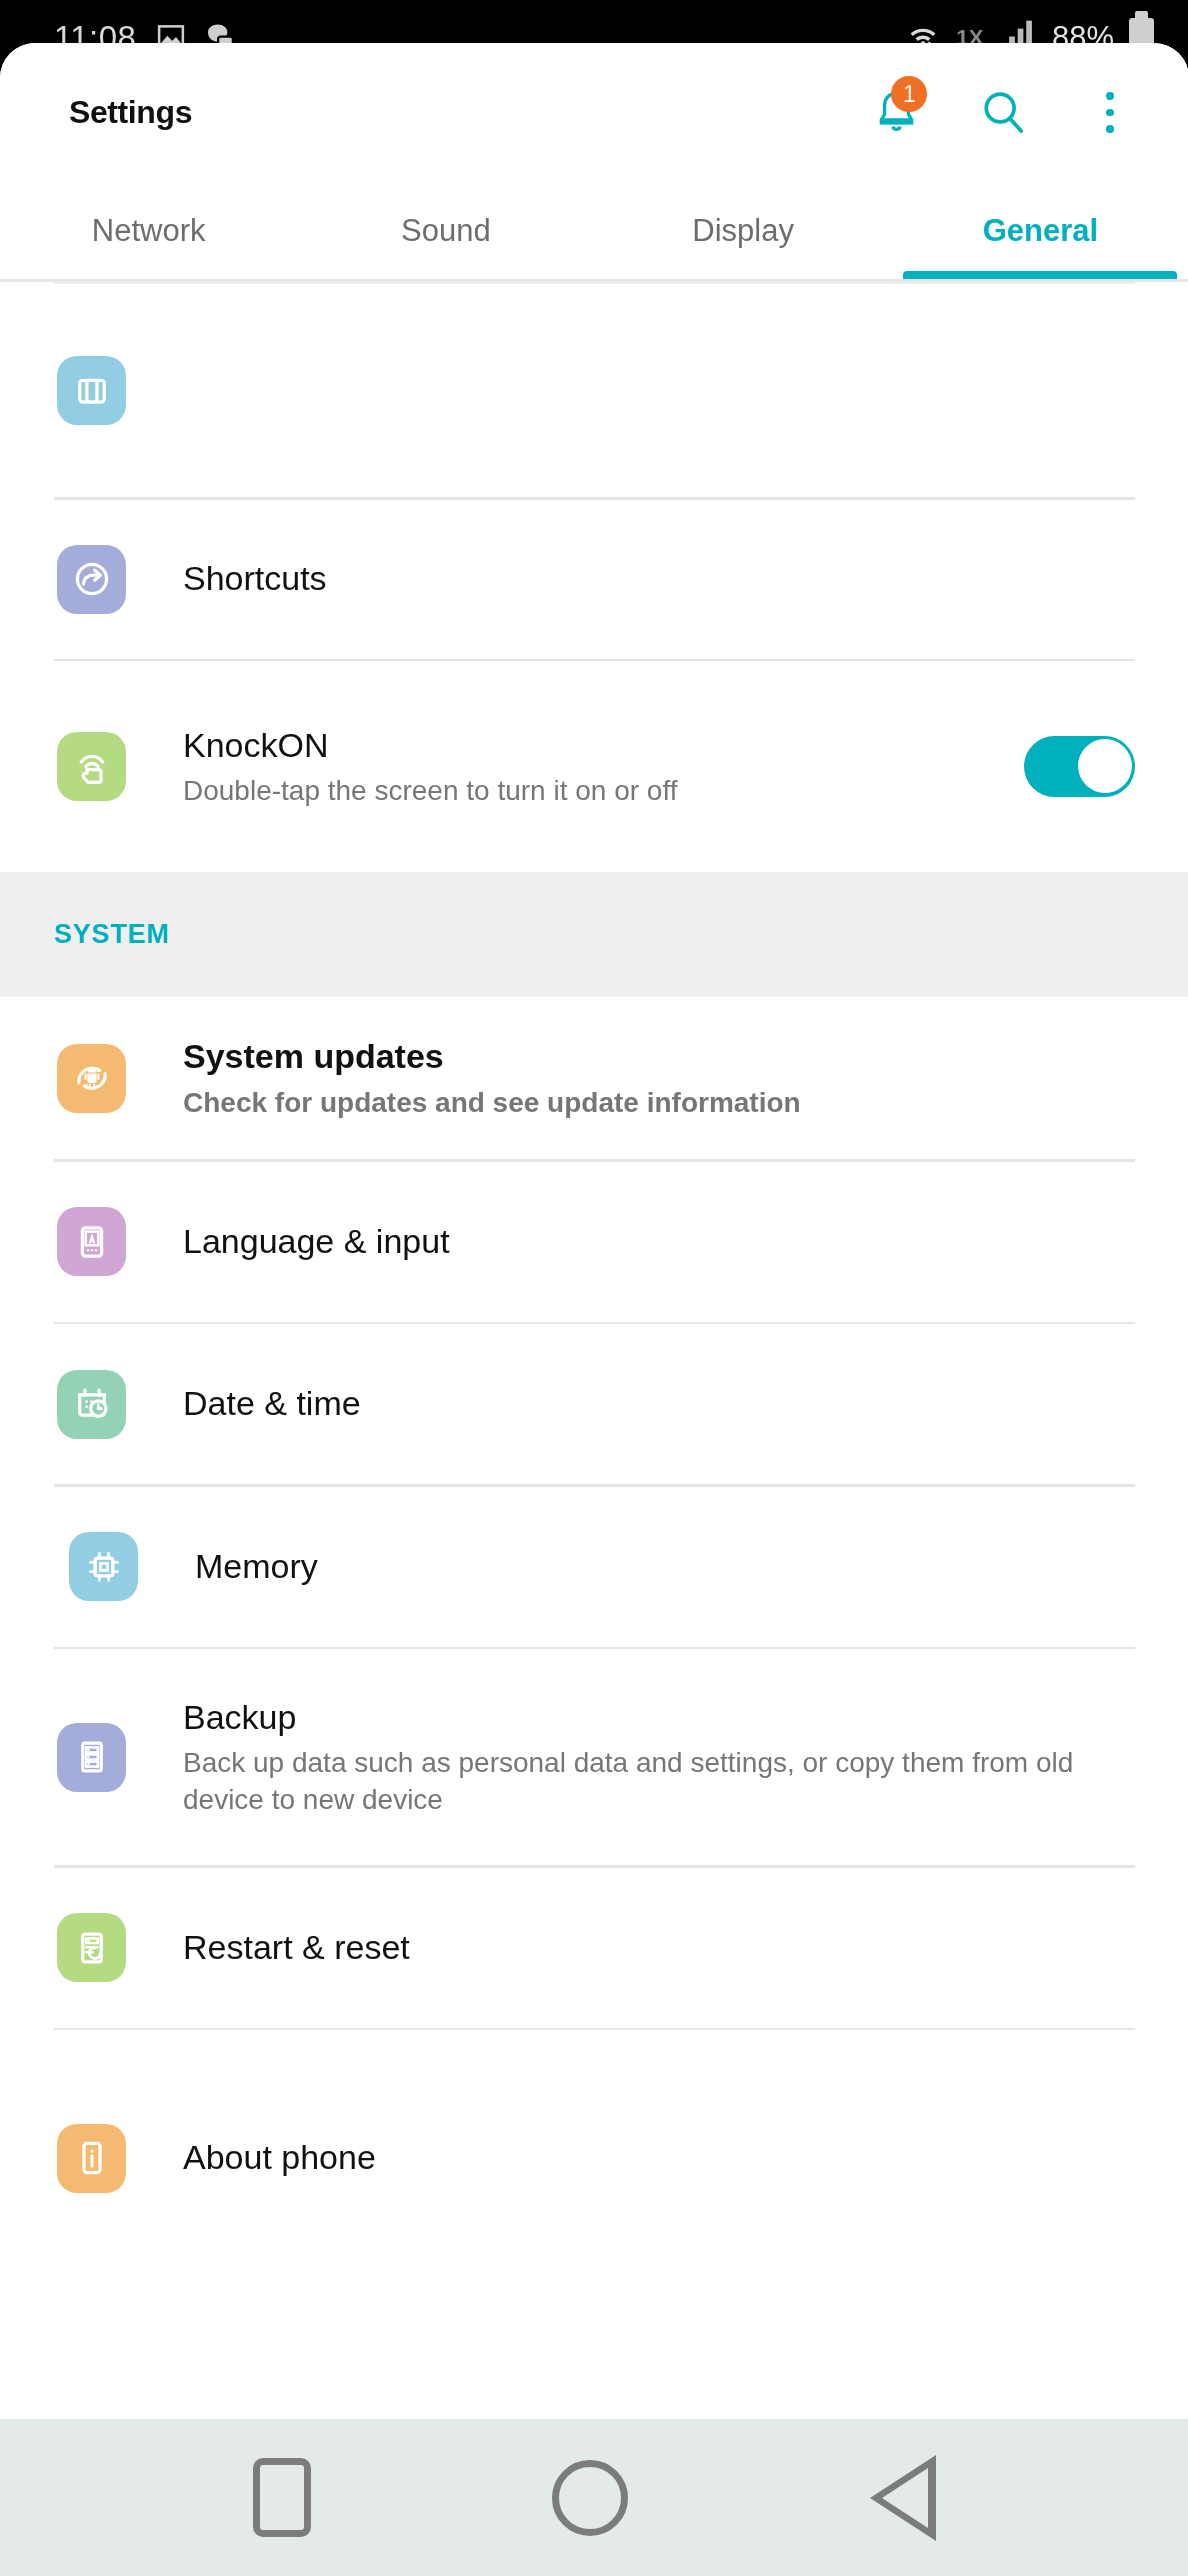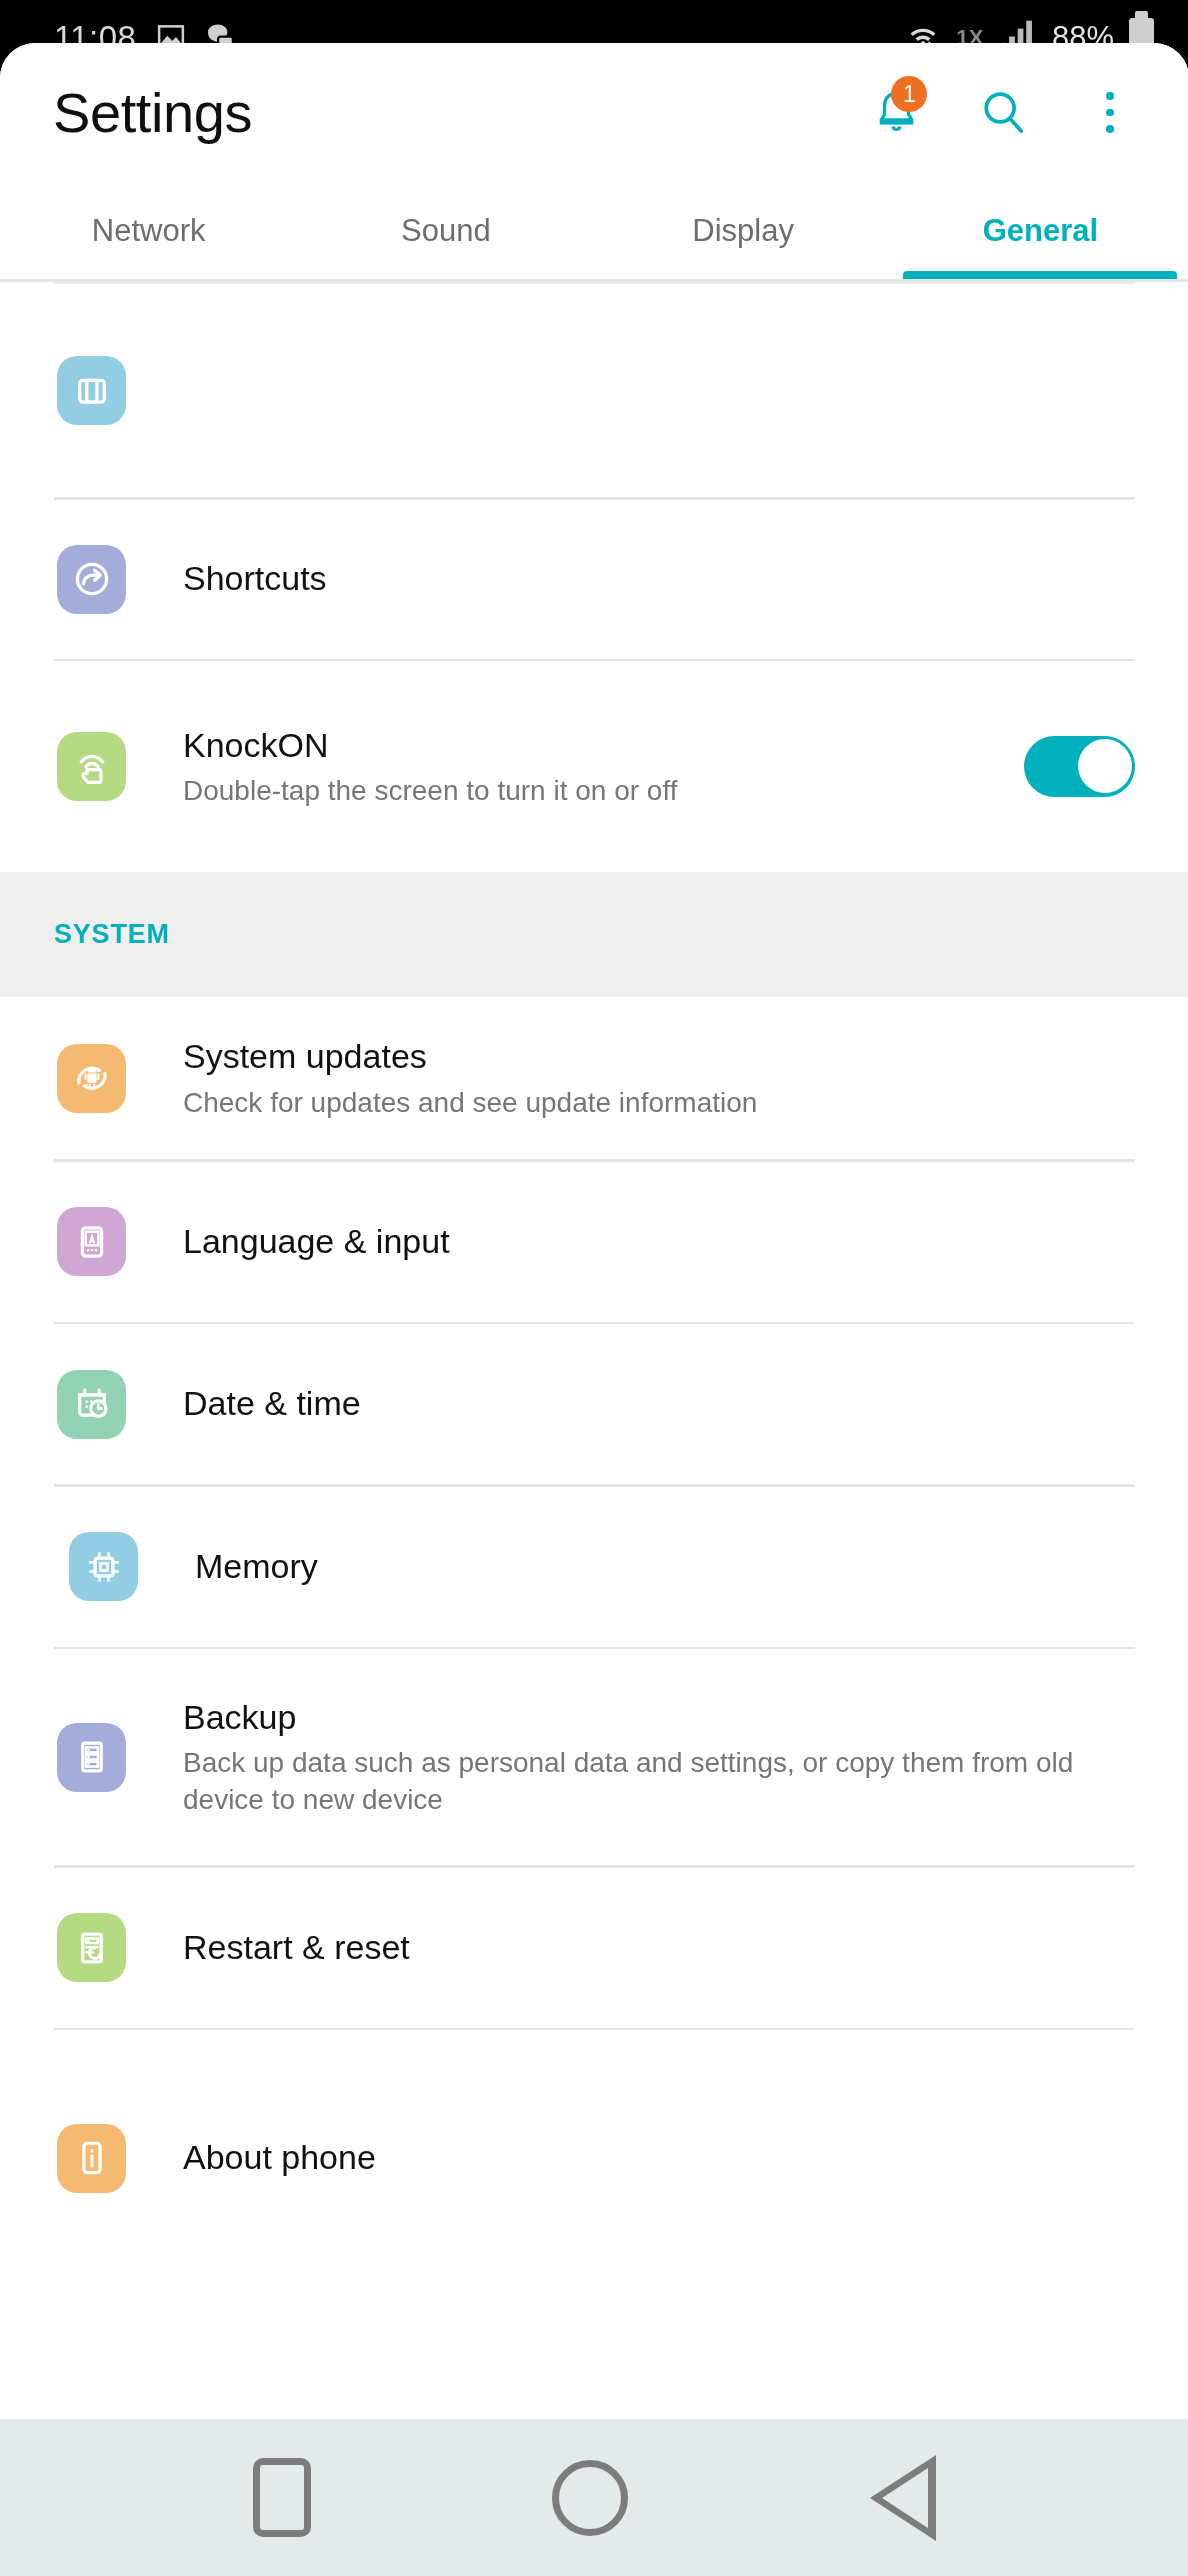--- a/index.html
+++ b/index.html
@@ -34,21 +34,21 @@
   
   .appshell {
     position:absolute; top:43px; left:0; width:1189px; height:2533px;
     background:#fff; border-radius:35px 35px 0 0; overflow:hidden;
   }
 
   
   .appbar {
     height:139px; display:flex; align-items:center; padding:0 46px 0 53px; background:#fff;
   }
-  .app-title { font-size:56px; font-weight:normal; color:#101010; letter-spacing:-0.4px; }
+  .app-title { font-size:32px; font-weight:bold; color:#101010; letter-spacing:-0.4px;margin-left:16px; }
   .appbar-spacer { flex:1; }
   .appbar-actions { display:flex; align-items:center; gap:41px; }
   .icon-btn { position:relative; width:66px; height:66px; display:flex; align-items:center; justify-content:center; }
   .badge {
     position:absolute; top:-3.3px; right:1.7px; min-width:36px; height:36px;
     background:#ef7023; color:#fff; border-radius:50%;
     font-size:23px; display:flex; align-items:center; justify-content:center;
     font-weight:500; padding:0 5px;
   }
   .kebab { display:flex; flex-direction:column; gap:9px; align-items:center; }
@@ -251,21 +251,21 @@
         </div>
         <div class="toggle">
           <span class="knob"></span>
         </div>
       </div>
 
       <div class="section-head">
         <span>SYSTEM</span>
       </div>
 
-      <div class="row" style="min-height:162px;">
+      <div class="row" style="min-height:162px;font-weight:bold;">
         <div class="ico-wrap">
           <span class="tile" style="background:#f5ba72;">
             <svg width="46" height="46" viewBox="0 0 24 24">
               <path d="M5.2 14.6A7 7 0 0116 8" fill="none" stroke="#fff" stroke-width="1.6" stroke-linecap="round"></path>
               <path d="M18.8 9.6A7 7 0 018 16.2" fill="none" stroke="#fff" stroke-width="1.6" stroke-linecap="round"></path>
               <path d="M15.1 6.2l1.6 2.2-2.5.6z" fill="#fff"></path>
               <path d="M8.9 17.8l-1.6-2.2 2.5-.6z" fill="#fff"></path>
               <path d="M9.6 9.6h4.8v4.1a.9.9 0 01-.9.9h-3a.9.9 0 01-.9-.9z" fill="#fff"></path>
               <rect x="8.1" y="9.7" width="1.1" height="3.4" rx=".55" fill="#fff"></rect>
               <rect x="14.8" y="9.7" width="1.1" height="3.4" rx=".55" fill="#fff"></rect>

